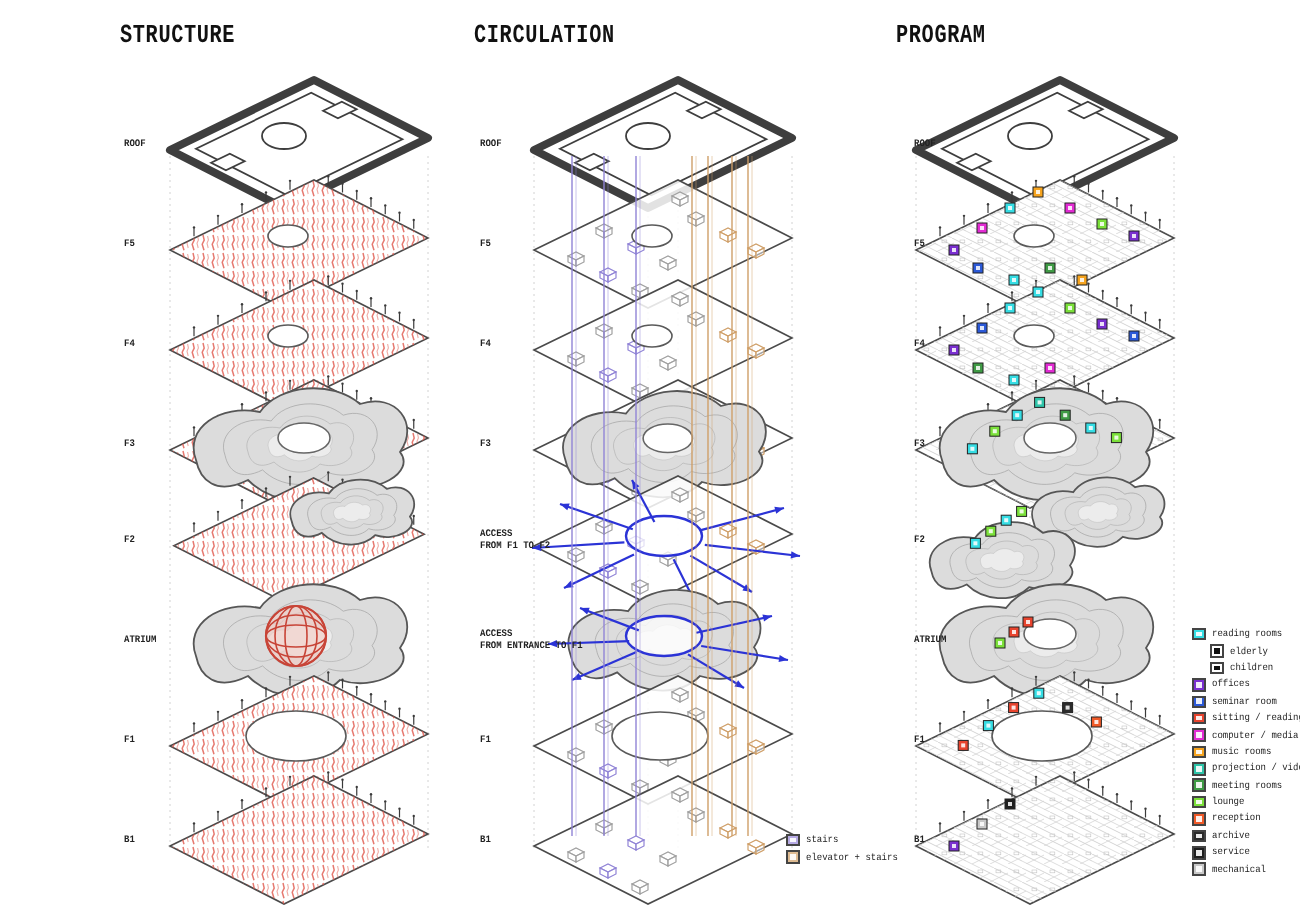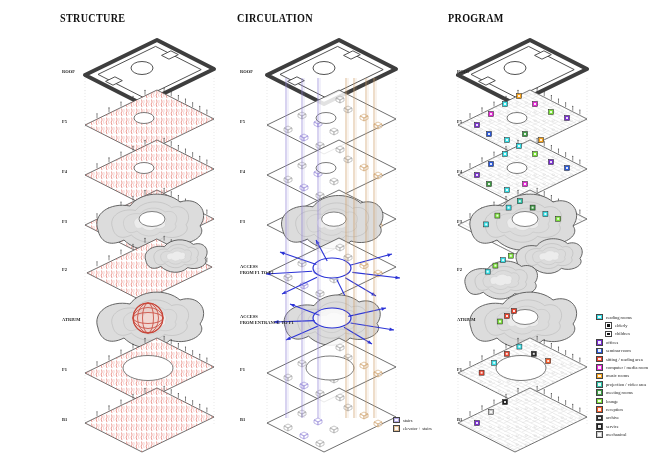--- a/index.html
+++ b/index.html
@@ -1,17 +1,17 @@
 <!DOCTYPE html>
 <html><head>
 <meta charset="utf-8">
 <style>
   html,body{margin:0;padding:0;background:#fff;}
   .page{position:relative;width:650px;height:459px;background:#fff;overflow:hidden;
-        font-family:Liberation Serif, serif;}
+        font-family:Liberation Mono, monospace;}
   svg{position:absolute;left:0;top:0;}
   .title{position:absolute;top:10px;margin:0;font-size:13px;font-weight:bold;color:#111;
          letter-spacing:.4px;transform:scaleX(.78);transform-origin:left top;white-space:nowrap;}
   .flabel{position:absolute;font-size:5px;font-weight:bold;color:#222;line-height:1.25;
           white-space:pre-line;transform:scaleX(.9);transform-origin:left top;width:78px;}
   .legend{position:absolute;font-size:5px;color:#222;}
   .lrow{display:flex;align-items:center;height:8.4px;}
   .sw{width:6.5px;height:6.5px;margin-right:3px;border:.5px solid #444;box-sizing:border-box;
       display:flex;align-items:center;justify-content:center;flex:0 0 auto;}
   .sw .glyph{width:2.6px;height:2.6px;}

